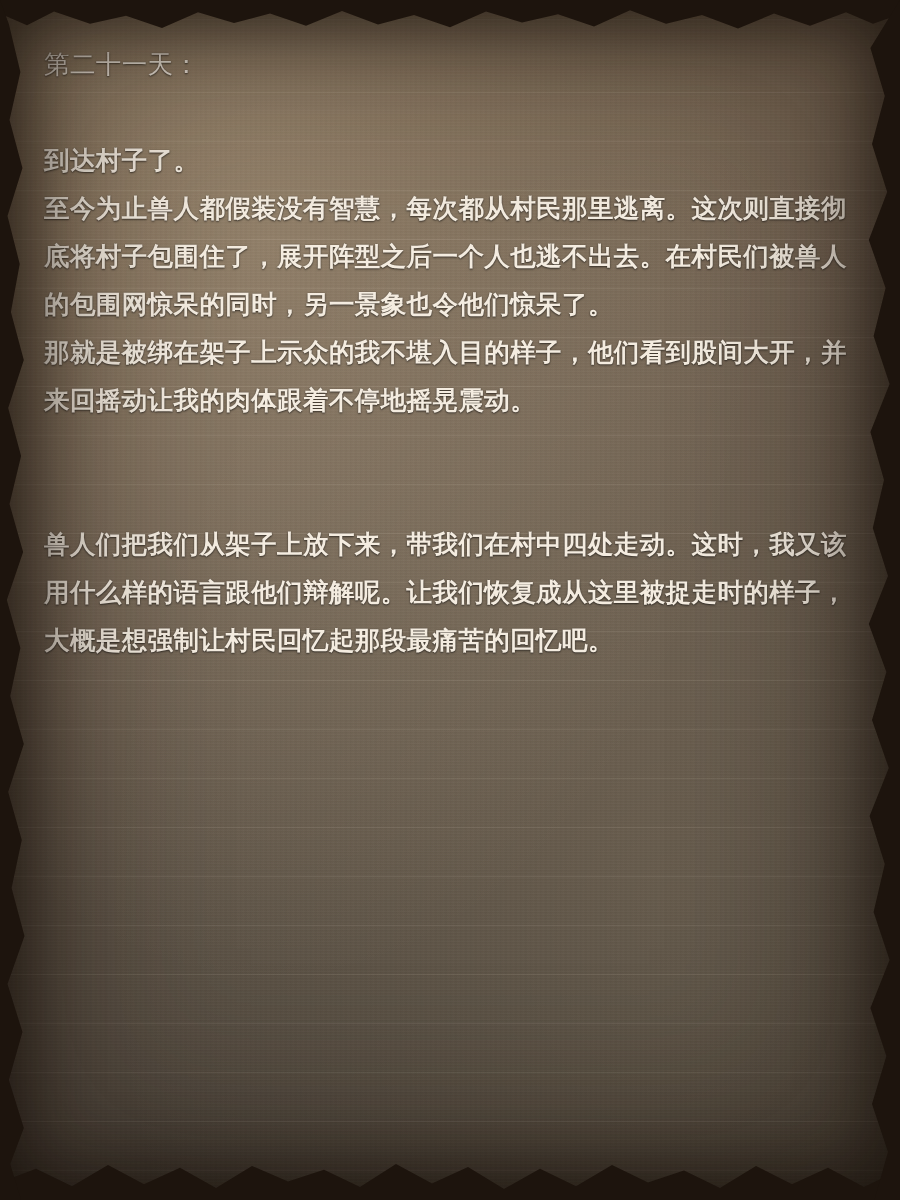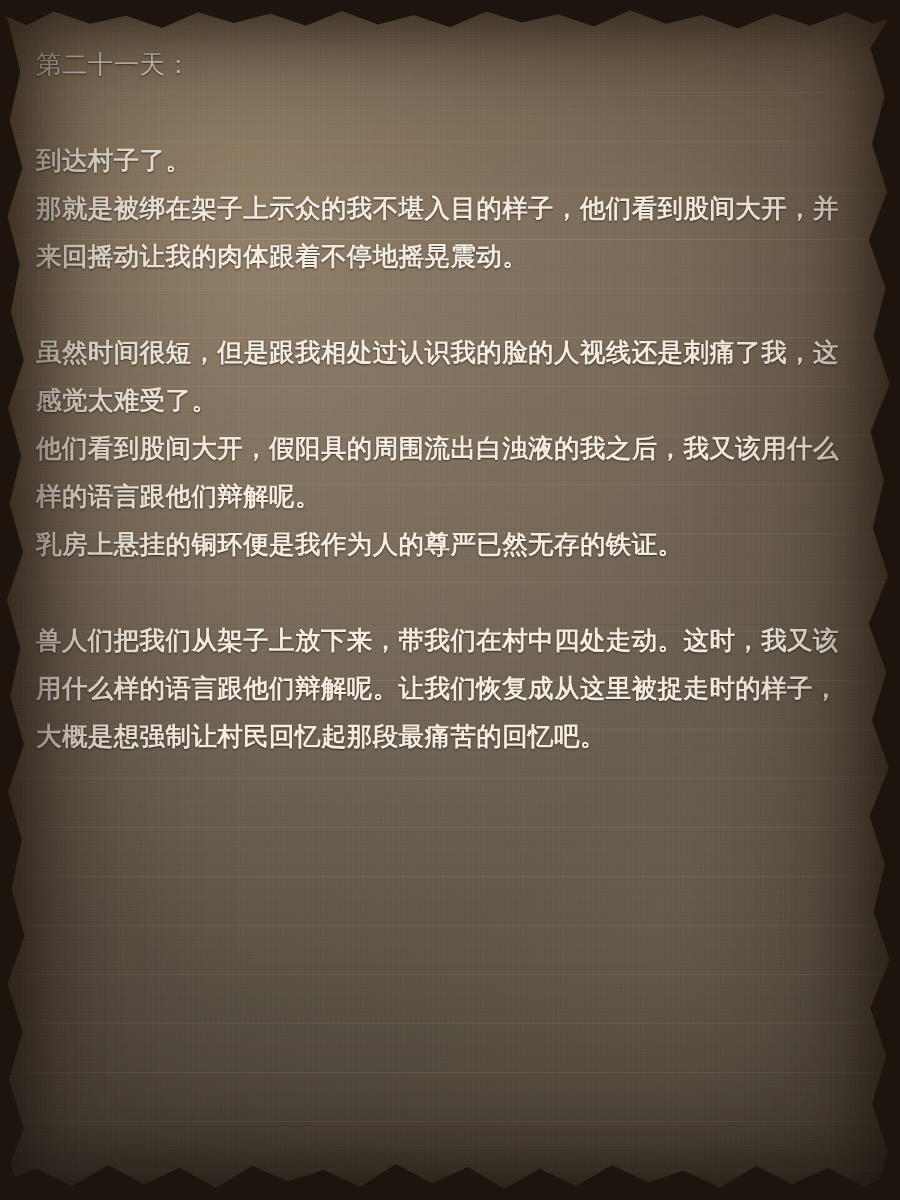--- a/index.html
+++ b/index.html
@@ -82,21 +82,21 @@
             clip-path: polygon(0 0,0 100%,62% 100%,30% 97%,70% 94%,26% 90%,66% 86%,22% 82%,72% 78%,34% 74%,64% 70%,24% 66%,70% 62%,30% 58%,60% 54%,20% 50%,68% 46%,28% 42%,62% 38%,24% 34%,70% 30%,32% 26%,58% 22%,22% 18%,66% 14%,28% 10%,60% 6%,26% 2%);
   }
   .edge-right {
     top: 0; bottom: 0; right: 0; width: 40px;
     -webkit-clip-path: polygon(100% 0,100% 100%,36% 100%,70% 96%,30% 92%,66% 88%,26% 84%,74% 80%,34% 76%,62% 72%,24% 68%,72% 64%,30% 60%,66% 56%,22% 52%,70% 48%,32% 44%,60% 40%,26% 36%,74% 32%,34% 28%,64% 24%,22% 20%,68% 16%,30% 12%,62% 8%,26% 4%);
             clip-path: polygon(100% 0,100% 100%,36% 100%,70% 96%,30% 92%,66% 88%,26% 84%,74% 80%,34% 76%,62% 72%,24% 68%,72% 64%,30% 60%,66% 56%,22% 52%,70% 48%,32% 44%,60% 40%,26% 36%,74% 32%,34% 28%,64% 24%,22% 20%,68% 16%,30% 12%,62% 8%,26% 4%);
   }
 
   .content {
     position: absolute;
-    left: 36px;
+    left: 44px;
     right: 48px;
     top: 40px;
     color: #f4ece0;
     font-size: 25.5px;
     line-height: 48px;
     letter-spacing: .4px;
     text-shadow: 0 1px 2px rgba(0,0,0,.55), 0 0 1px rgba(0,0,0,.4);
   }
 
   .heading {
@@ -124,30 +124,26 @@
   <div class="rules"></div>
 
   <div class="content">
 
     <p class="heading">第二十一天：</p>
 
     <div class="spacer"></div>
 
     <div>
       <p class="para">到达村子了。</p>
+      <p class="para">至今为止兽人都假装没有智慧，每次都从村民那里逃离。这次则直接彻底将村子包围住了，展开阵型之后一个人也逃不出去。在村民们被兽人的包围网惊呆的同时，另一景象也令他们惊呆了。</p>
       <p class="para">那就是被绑在架子上示众的我不堪入目的样子，他们看到股间大开，并来回摇动让我的肉体跟着不停地摇晃震动。</p>
     </div>
 
     <div class="spacer"></div>
 
-    <div>
-      <p class="para">虽然时间很短，但是跟我相处过认识我的脸的人视线还是刺痛了我，这感觉太难受了。</p>
-      <p class="para">他们看到股间大开，假阳具的周围流出白浊液的我之后，我又该用什么样的语言跟他们辩解呢。</p>
-      <p class="para">乳房上悬挂的铜环便是我作为人的尊严已然无存的铁证。</p>
-    </div>
 
     <div class="spacer"></div>
 
     <div>
       <p class="para">兽人们把我们从架子上放下来，带我们在村中四处走动。这时，我又该用什么样的语言跟他们辩解呢。让我们恢复成从这里被捉走时的样子，大概是想强制让村民回忆起那段最痛苦的回忆吧。</p>
     </div>
 
   </div>
 
   <div class="edge"></div>

